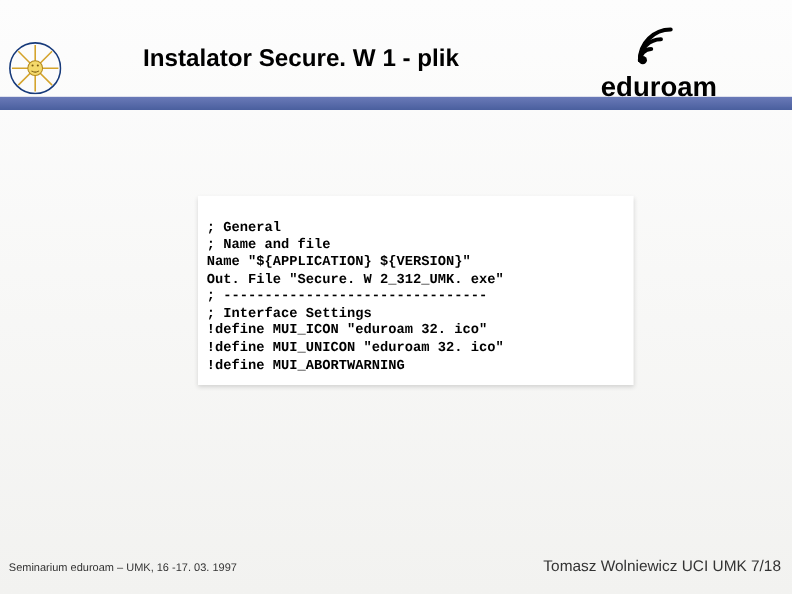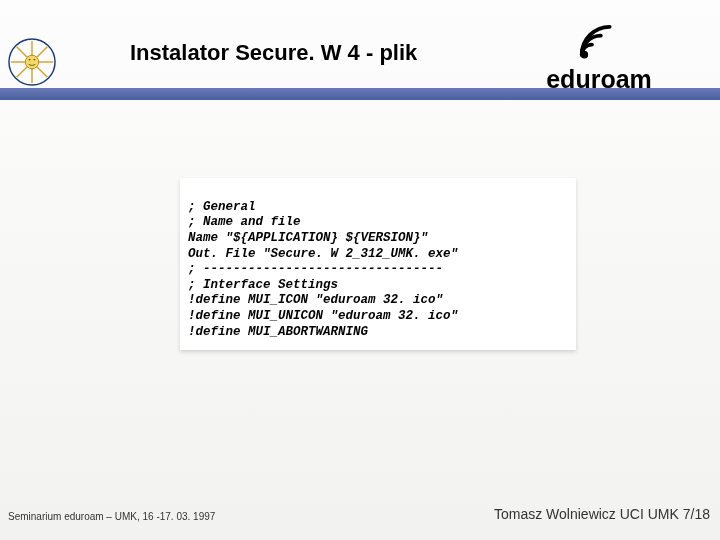--- a/index.html
+++ b/index.html
@@ -81,21 +81,20 @@
     width: 380px;
     background: #ffffff;
     box-shadow: 0 2px 4px rgba(0,0,0,0.15);
     padding: 6px 8px 10px 8px;
     font-family: "Courier New", Courier, monospace;
     font-size: 12.5px;
     font-weight: bold;
     line-height: 1.25;
     white-space: pre;
     color: #000;
-    font-style: italic;
   }
   .footer-left {
     position: absolute;
     bottom: 18px;
     left: 8px;
     font-size: 10px;
     color: #333;
   }
   .footer-right {
     position: absolute;
@@ -124,21 +123,21 @@
         <line x1="50" y1="50" x2="82" y2="82"></line>
       </g>
       <circle cx="50" cy="50" r="14" fill="#F4D96B" stroke="#B48A1E" stroke-width="2"></circle>
       <circle cx="45" cy="45" r="2" fill="#7A5A10"></circle>
       <circle cx="55" cy="45" r="2" fill="#7A5A10"></circle>
       <path d="M43 55 Q50 60 57 55" stroke="#7A5A10" stroke-width="2" fill="none"></path>
     </svg>
   </div>
 
   <div class="title-block">
-    <div>Instalator Secure. W 4 - plik</div>
+    <div>Instalator Secure. W 1 - plik</div>
   </div>
 
   <div class="logo-block">
     <div class="logo-arcs">
       <svg viewBox="0 0 60 60">
         <g fill="none" stroke="#000" stroke-width="6" stroke-linecap="round">
           <path d="M6 50 A44 44 0 0 1 50 6"></path>
           <path d="M6 50 A30 30 0 0 1 36 20"></path>
           <path d="M6 50 A16 16 0 0 1 22 34"></path>
         </g>

